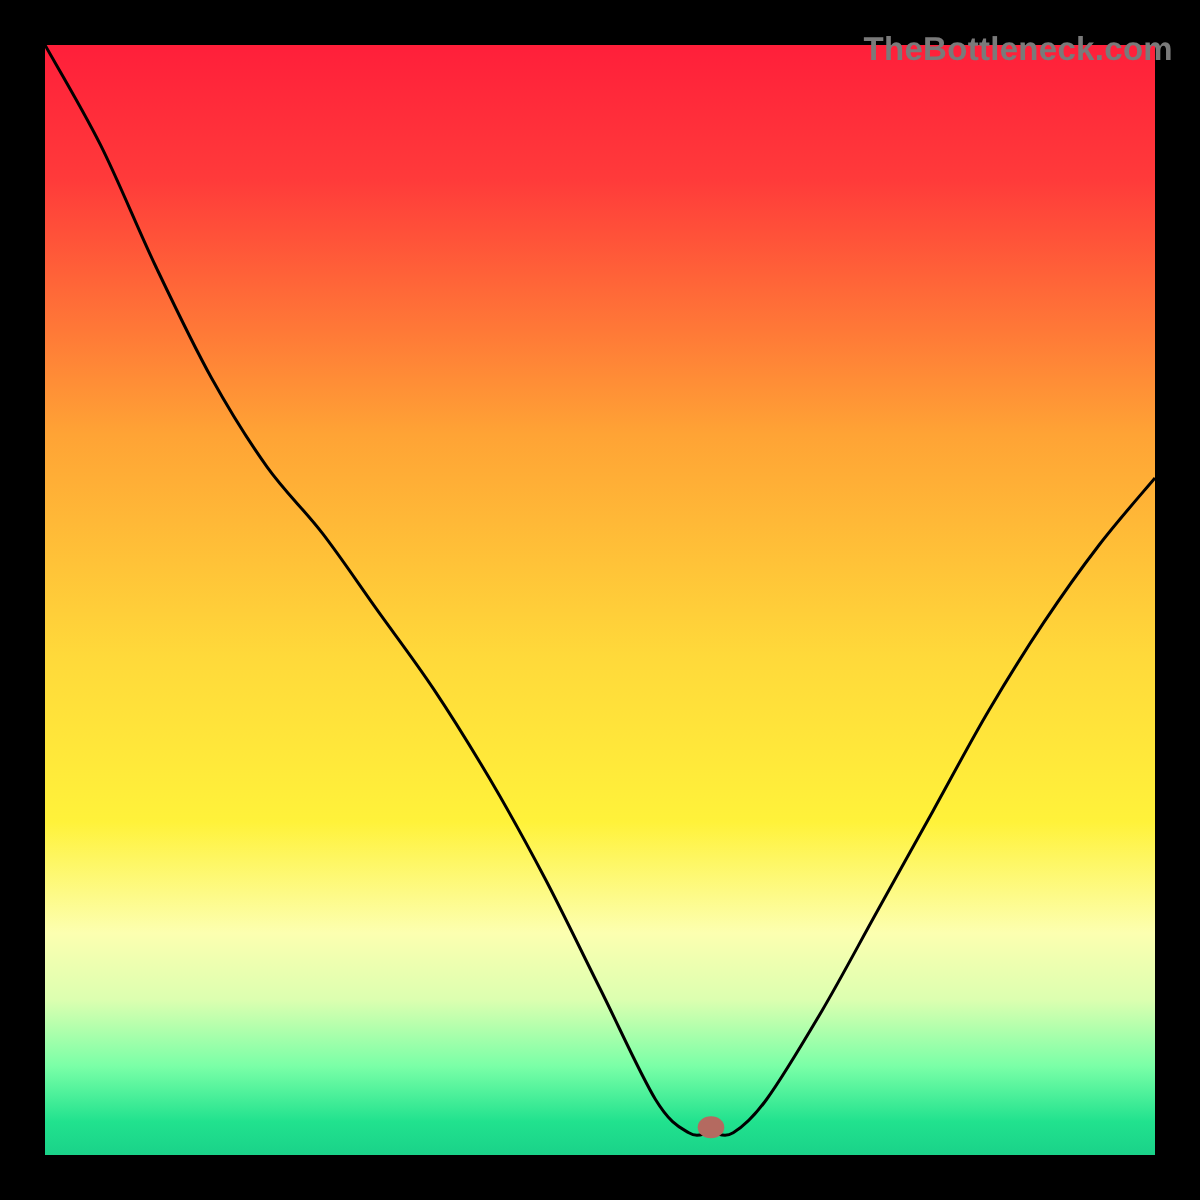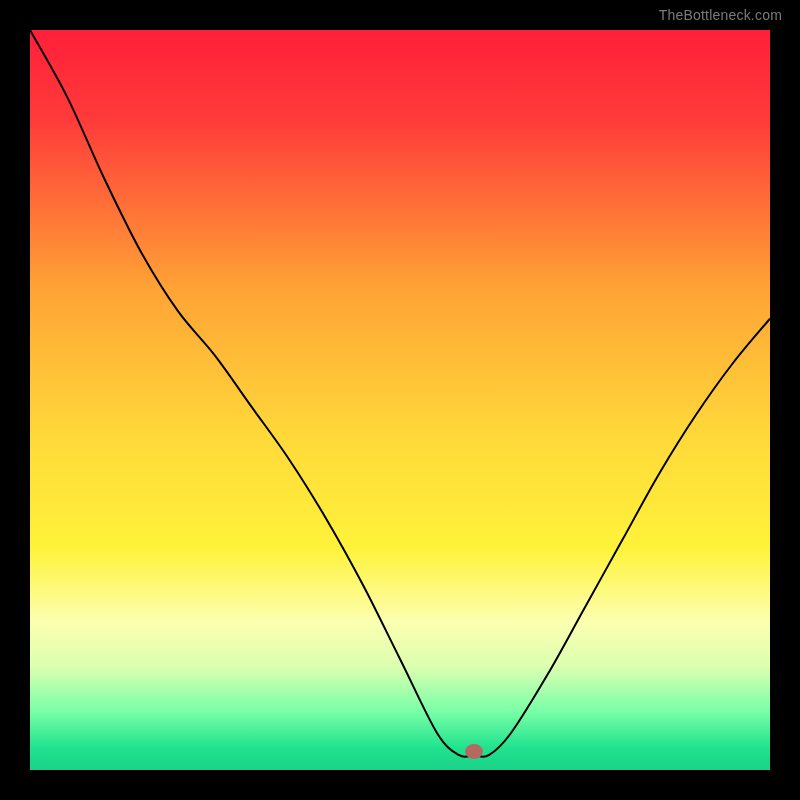--- a/index.html
+++ b/index.html
@@ -11,25 +11,25 @@
     font-family: Arial, Helvetica, sans-serif;
   }
   .outer {
     position: relative;
     width: 800px;
     height: 800px;
     background: #000;
   }
   .watermark {
     position: absolute;
-    top: 7px;
+    top: 20px;
     right: 18px;
     color: #7a7a7a;
-    font-size: 14px;
-    font-weight: 400;
+    font-size: 22px;
+    font-weight: 700;
     letter-spacing: 0.2px;
     z-index: 20;
   }
   .plot-wrap {
     position: absolute;
     left: 30px;
     top: 30px;
     width: 740px;
     height: 740px;
   }

